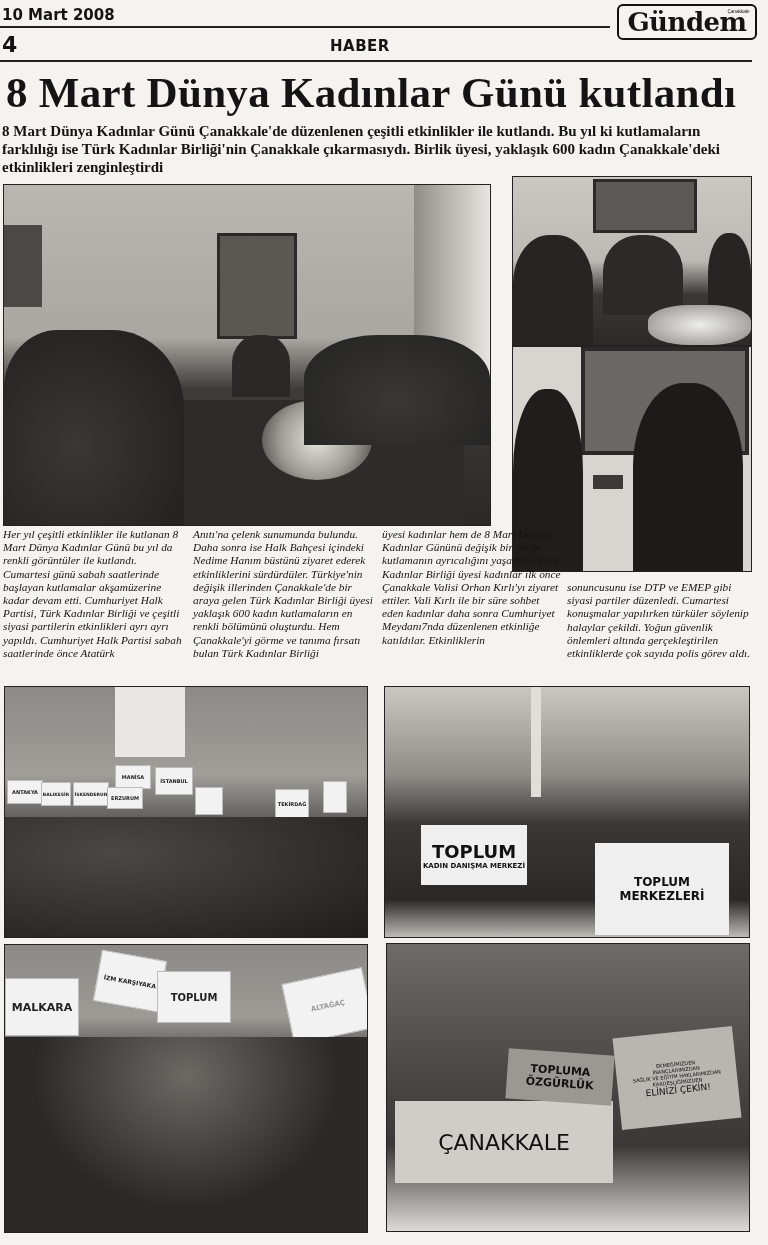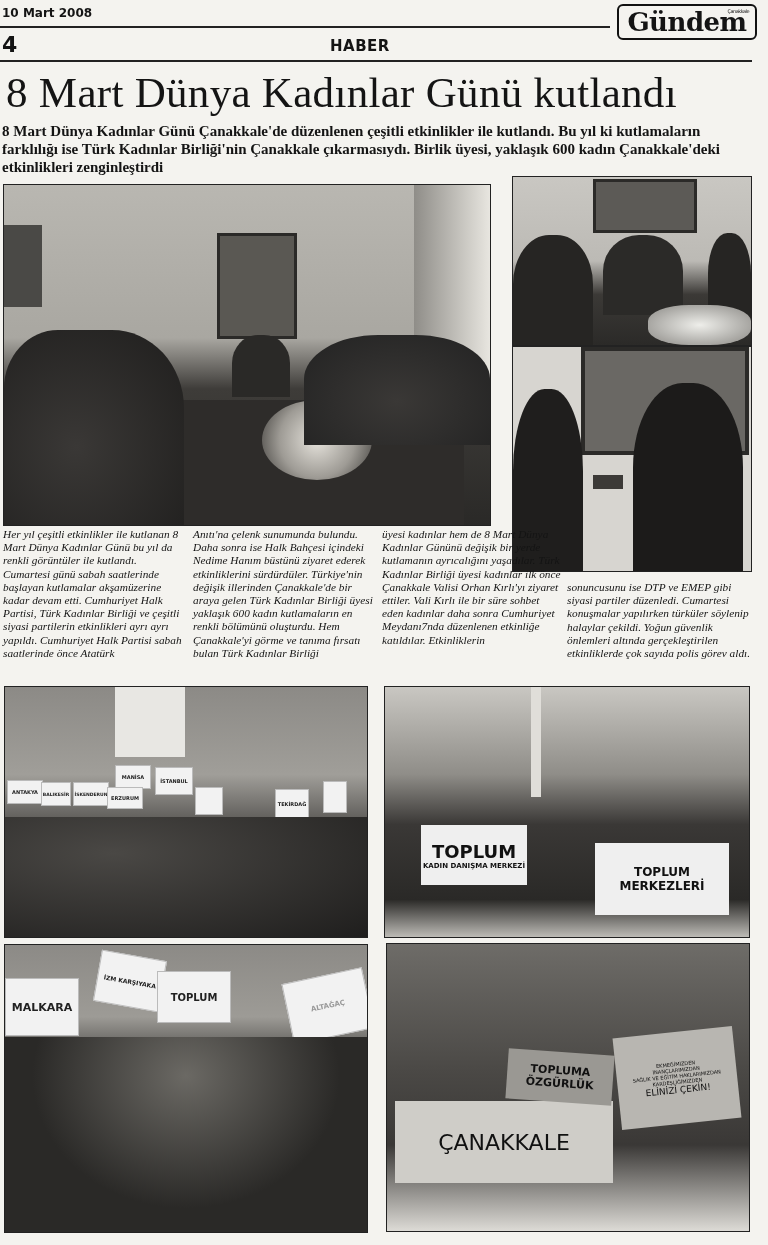--- a/index.html
+++ b/index.html
@@ -4,35 +4,35 @@
 <style>
   html, body { margin: 0; padding: 0; }
   body {
     width: 768px; height: 1245px; overflow: hidden;
     background: #f4f3ef;
     font-family: "Liberation Serif", serif;
     color: #141414;
     position: relative;
   }
   .abs { position: absolute; }
-  .date { left: 2px; top: 6px; font-family: "DejaVu Sans", sans-serif; font-weight: bold; font-size: 12px; }
+  .date { left: 2px; top: 6px; font-family: "DejaVu Sans", sans-serif; font-weight: bold; font-size: 15px; }
   .rule1 { left: 0; top: 26px; width: 610px; height: 2px; background: #222; }
   .pagenum { left: 2px; top: 32px; font-family: "DejaVu Sans", sans-serif; font-weight: bold; font-size: 22px; }
   .section { left: 330px; top: 37px; font-family: "DejaVu Sans", sans-serif; font-weight: bold; font-size: 15px; letter-spacing: 0.5px; }
   .rule2 { left: 0; top: 60px; width: 752px; height: 2px; background: #222; }
   .logo {
     left: 617px; top: 4px; width: 136px; height: 32px;
     border: 2px solid #111; border-radius: 6px;
     display: flex; align-items: center; justify-content: center;
     font-family: "DejaVu Serif", serif; font-weight: bold; font-size: 26px; letter-spacing: -0.5px;
     background: #f4f3ef;
   }
   .logo-sub { position: absolute; right: 6px; top: 2px; font-size: 5px; font-family: "DejaVu Sans", sans-serif; font-weight: normal; }
   .headline {
-    left: 6px; top: 68px; font-size: 43px; font-weight: normal; letter-spacing: 0.3px; white-space: nowrap;
+    left: 6px; top: 68px; font-size: 43px; font-weight: bold; letter-spacing: 0.3px; white-space: nowrap;
   }
   .lead {
     left: 2px; top: 122px; width: 755px; font-size: 15px; font-weight: bold; line-height: 18px;
   }
   .photo { background: #777; overflow: hidden; border: 1px solid #222; }
   .col { font-size: 11.3px; line-height: 13.2px; font-style: italic; }
   .sign {
     position: absolute; background: #f2f2f2; color: #222; border: 1px solid #bbb;
     font-family: "DejaVu Sans", sans-serif; font-weight: bold;
     display: flex; align-items: center; justify-content: center; text-align: center;
@@ -104,21 +104,21 @@
   <div class="sign" style="left:318px;top:94px;width:22px;height:30px;font-size:5px;"></div>
   <div class="figs" style="height:120px;background:radial-gradient(ellipse at 30% 30%,#4a4845,#1f1e1d);"></div>
 </div>
 
 <div class="abs photo" style="left:384px;top:686px;width:364px;height:250px;background:linear-gradient(180deg,#c9c7c2 0%,#8f8d88 35%,#3a3836 55%,#2a2927 85%,#bdbbb6 100%);">
   <div class="abs" style="left:146px;top:0;width:10px;height:110px;background:#e0ded9;"></div>
   <div class="banner" style="left:36px;top:138px;width:106px;height:60px;">
     <span style="font-size:18px;">TOPLUM</span>
     <span style="font-size:7px;">KADIN DANIŞMA MERKEZİ</span>
   </div>
-  <div class="banner" style="left:210px;top:156px;width:134px;height:72px;">
+  <div class="banner" style="left:210px;top:156px;width:134px;height:92px;">
     <span style="font-size:12px;">TOPLUM MERKEZLERİ</span>
   </div>
 </div>
 
 <div class="abs photo" style="left:4px;top:944px;width:362px;height:287px;background:linear-gradient(180deg,#8c8a86 0%,#9d9b96 25%,#2f2e2c 45%,#1c1b1a 100%);">
   <div class="sign" style="left:0;top:33px;width:72px;height:56px;font-size:11px;">MALKARA</div>
   <div class="sign" style="left:92px;top:10px;width:64px;height:50px;font-size:6px;transform:rotate(10deg);">İZM KARŞIYAKA</div>
   <div class="sign" style="left:152px;top:26px;width:72px;height:50px;font-size:10px;">TOPLUM</div>
   <div class="sign" style="left:282px;top:30px;width:80px;height:60px;font-size:7px;transform:rotate(-12deg);color:#999;">ALTAĞAÇ</div>
   <div class="figs" style="height:195px;background:radial-gradient(ellipse at 50% 20%,#6b6964 0%,#2a2927 60%);"></div>

